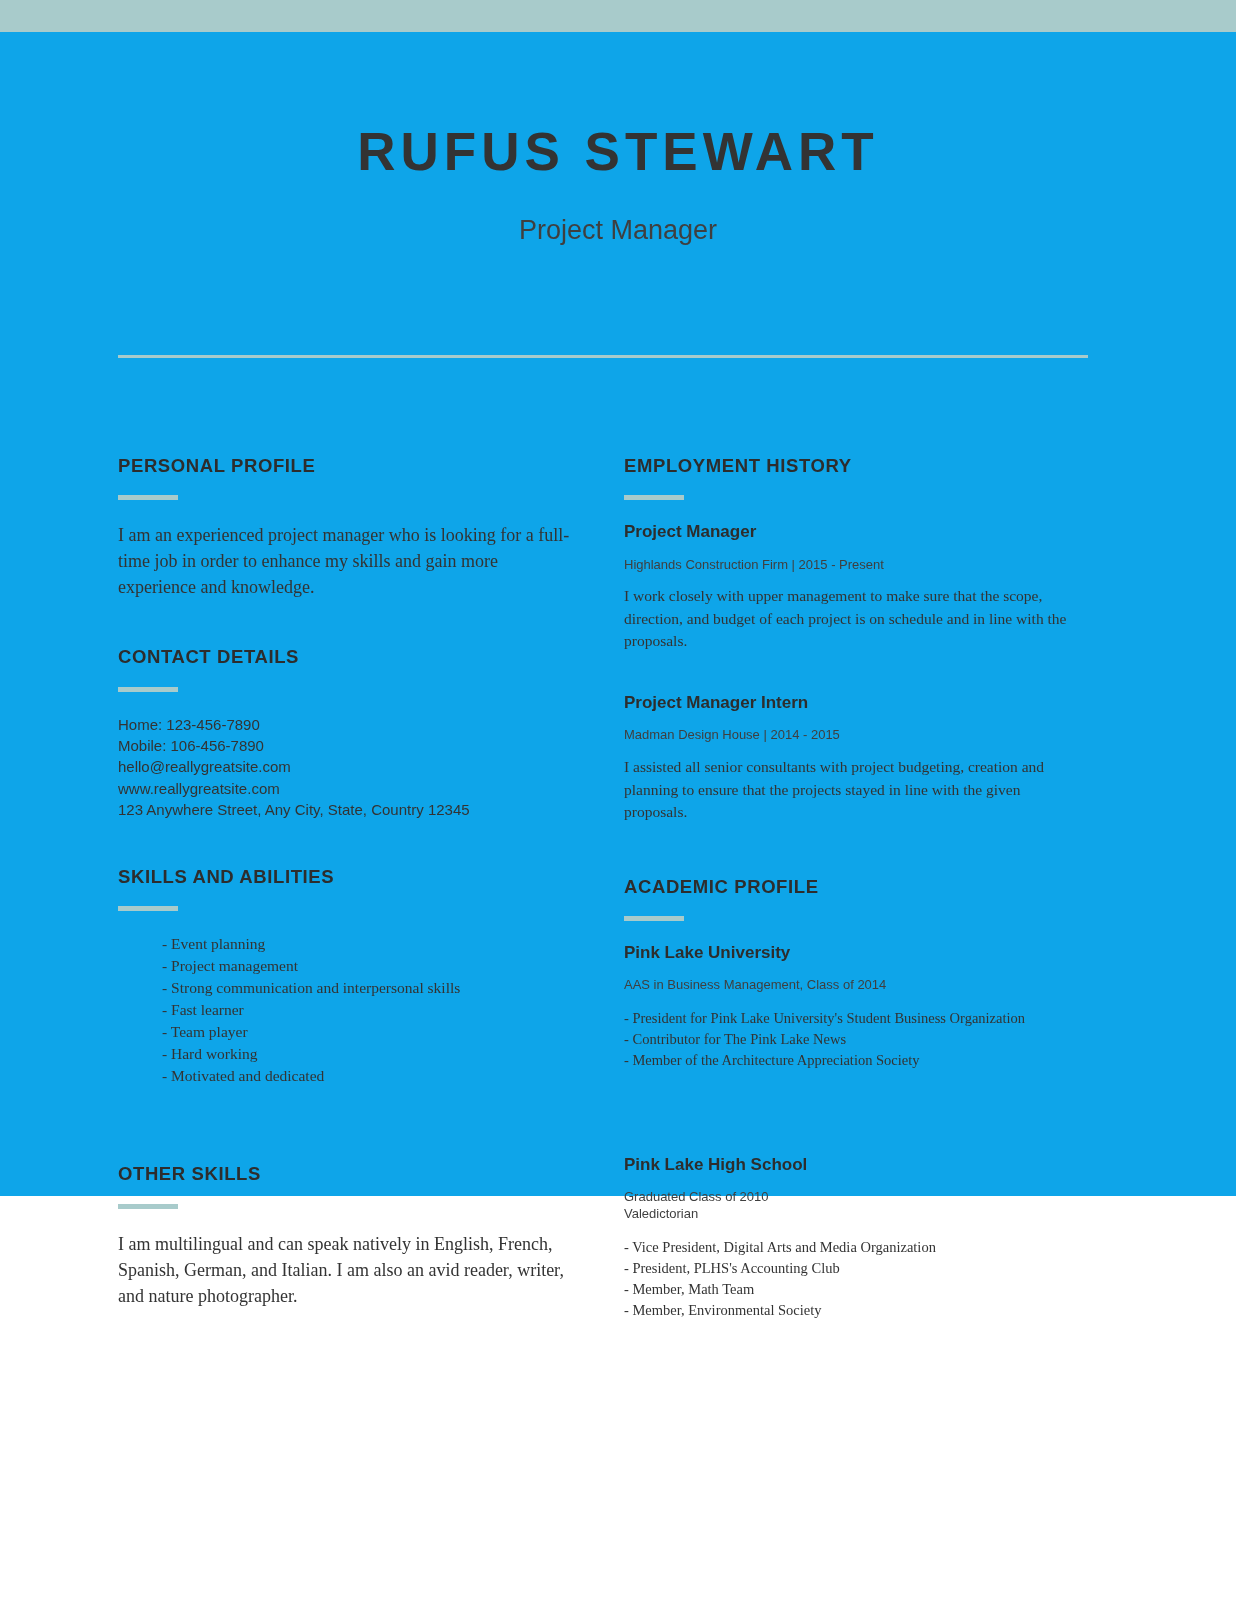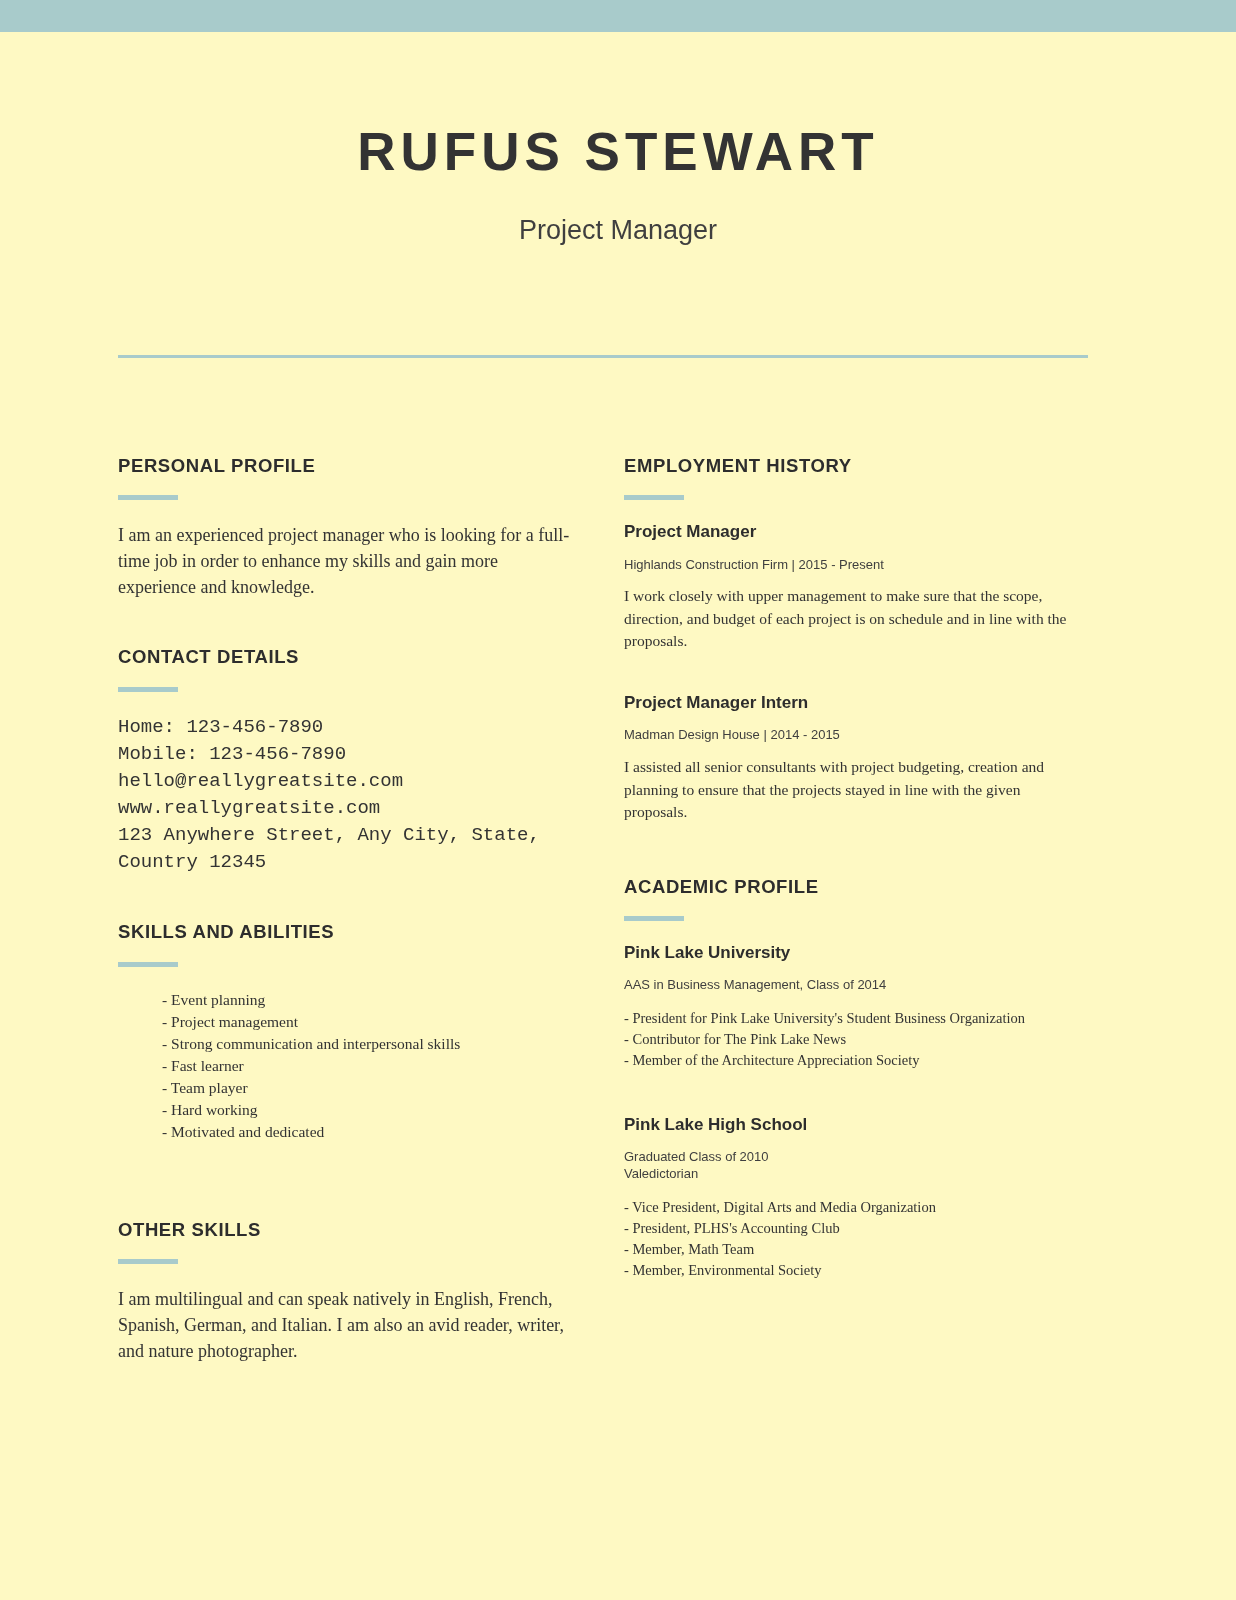--- a/index.html
+++ b/index.html
@@ -10,22 +10,22 @@
     width: 1236px;
     height: 1600px;
     background: #ffffff;
     font-family: "Liberation Sans", sans-serif;
     color: #333333;
     overflow: hidden;
   }
   .page {
     position: relative;
     width: 1236px;
-    height: 1600px;
-    background: #fef9c3;
+    height: 1196px;
+    background: #0ea5e9;
     box-sizing: border-box;
   }
   .top-bar {
     position: absolute;
     top: 0;
     left: 0;
     width: 1236px;
     height: 32px;
     background: #a8cbcb;
   }
@@ -98,22 +98,22 @@
     margin: 18px 0 22px 0;
   }
   .body-text {
     font-family: "Liberation Serif", serif;
     font-size: 18px;
     line-height: 1.45;
     color: #333333;
     margin: 0;
   }
   .contact-lines {
-    font-family: Liberation Mono, monospace;
-    font-size: 19px;
+    font-family: Liberation Sans, sans-serif;
+    font-size: 15px;
     line-height: 1.42;
     color: #333333;
   }
   .skill-lines {
     font-family: "Liberation Serif", serif;
     font-size: 15.5px;
     line-height: 1.42;
     color: #333333;
     margin-left: 44px;
   }
@@ -177,21 +177,21 @@
         <div class="section-title">PERSONAL PROFILE</div>
         <div class="rule"></div>
         <p class="body-text">I am an experienced project manager who is looking for a full-time job in order to enhance my skills and gain more experience and knowledge.</p>
       </div>
 
       <div class="section">
         <div class="section-title">CONTACT DETAILS</div>
         <div class="rule"></div>
         <div class="contact-lines">
           <div>Home: 123-456-7890</div>
-          <div>Mobile: 123-456-7890</div>
+          <div>Mobile: 106-456-7890</div>
           <div>hello@reallygreatsite.com</div>
           <div>www.reallygreatsite.com</div>
           <div>123 Anywhere Street, Any City, State, Country 12345</div>
         </div>
       </div>
 
       <div class="section">
         <div class="section-title">SKILLS AND ABILITIES</div>
         <div class="rule"></div>
         <div class="skill-lines">
@@ -231,21 +231,21 @@
           <div class="job-role">Project Manager Intern</div>
           <div class="job-meta">Madman Design House | 2014 - 2015</div>
           <p class="job-desc">I assisted all senior consultants with project budgeting, creation and planning to ensure that the projects stayed in line with the given proposals.</p>
         </div>
       </div>
 
       <div class="section" style="margin-top:52px;">
         <div class="section-title">ACADEMIC PROFILE</div>
         <div class="rule"></div>
 
-        <div class="job" style="margin-bottom:44px;">
+        <div class="job" style="margin-bottom:84px;">
           <div class="job-role">Pink Lake University</div>
           <div class="job-meta">AAS in Business Management, Class of 2014</div>
           <div class="edu-bullets">
             <div>- President for Pink Lake University's Student Business Organization</div>
             <div>- Contributor for The Pink Lake News</div>
             <div>- Member of the Architecture Appreciation Society</div>
           </div>
         </div>
 
         <div class="job">

